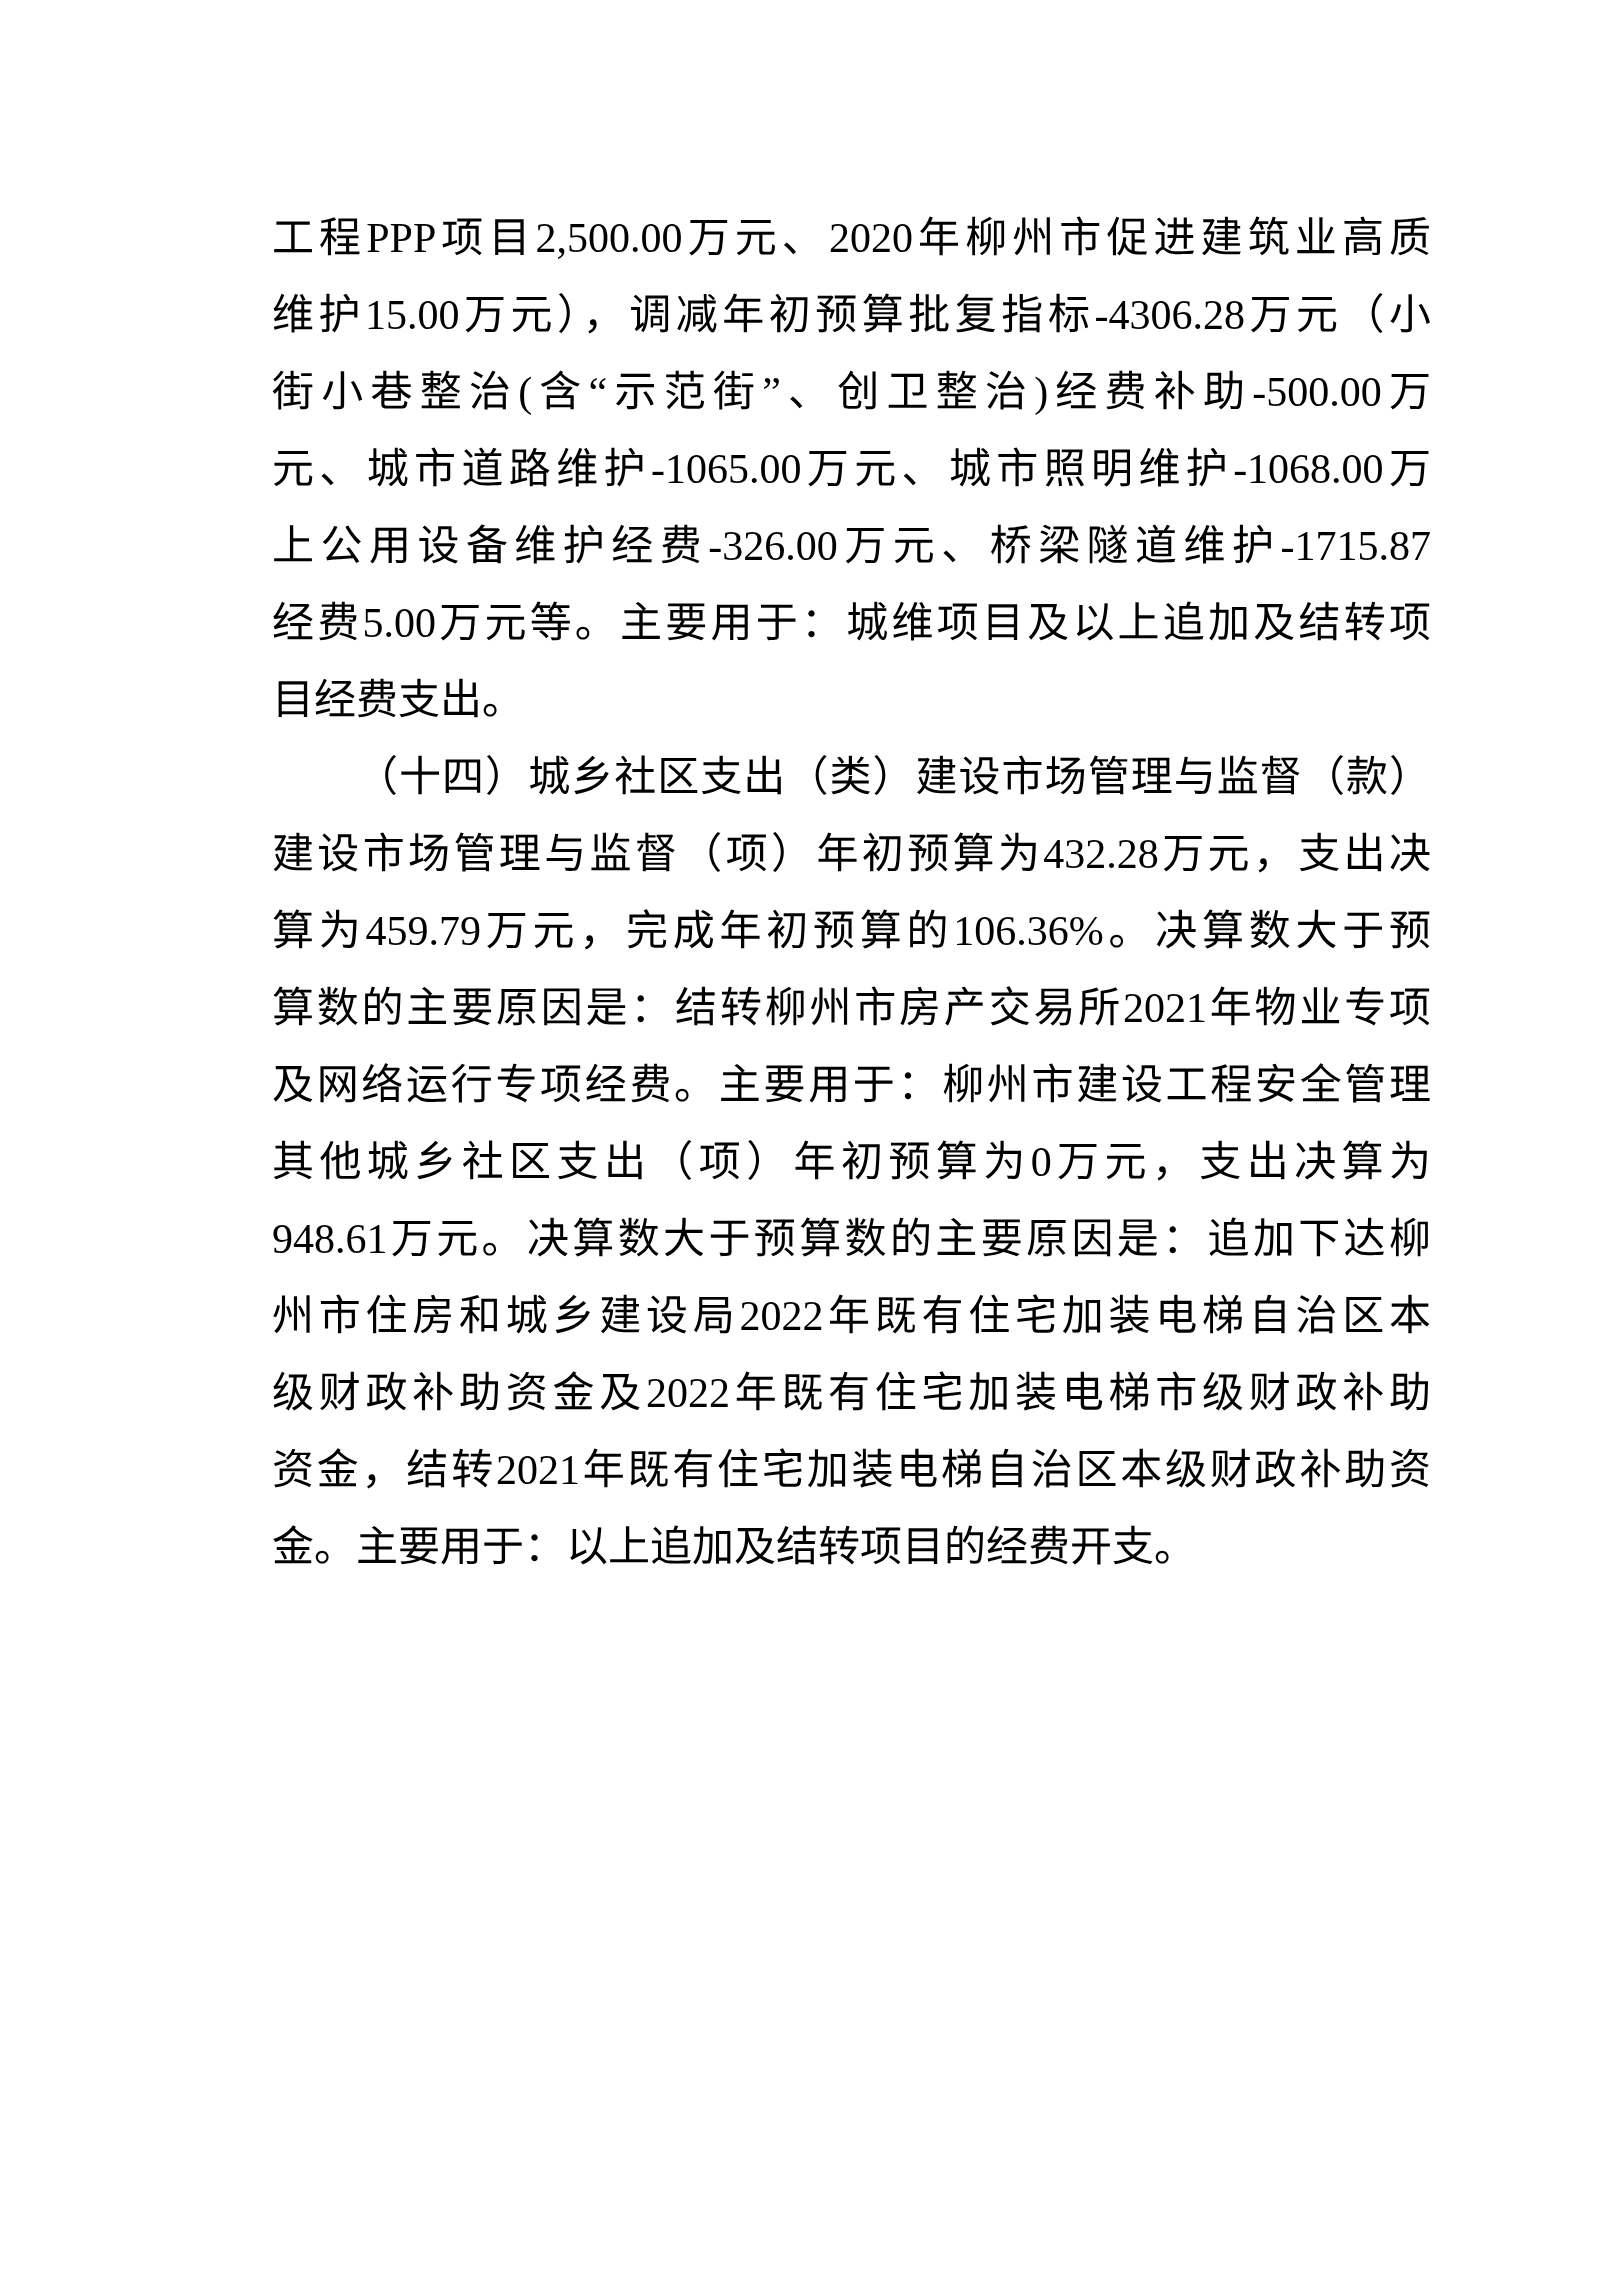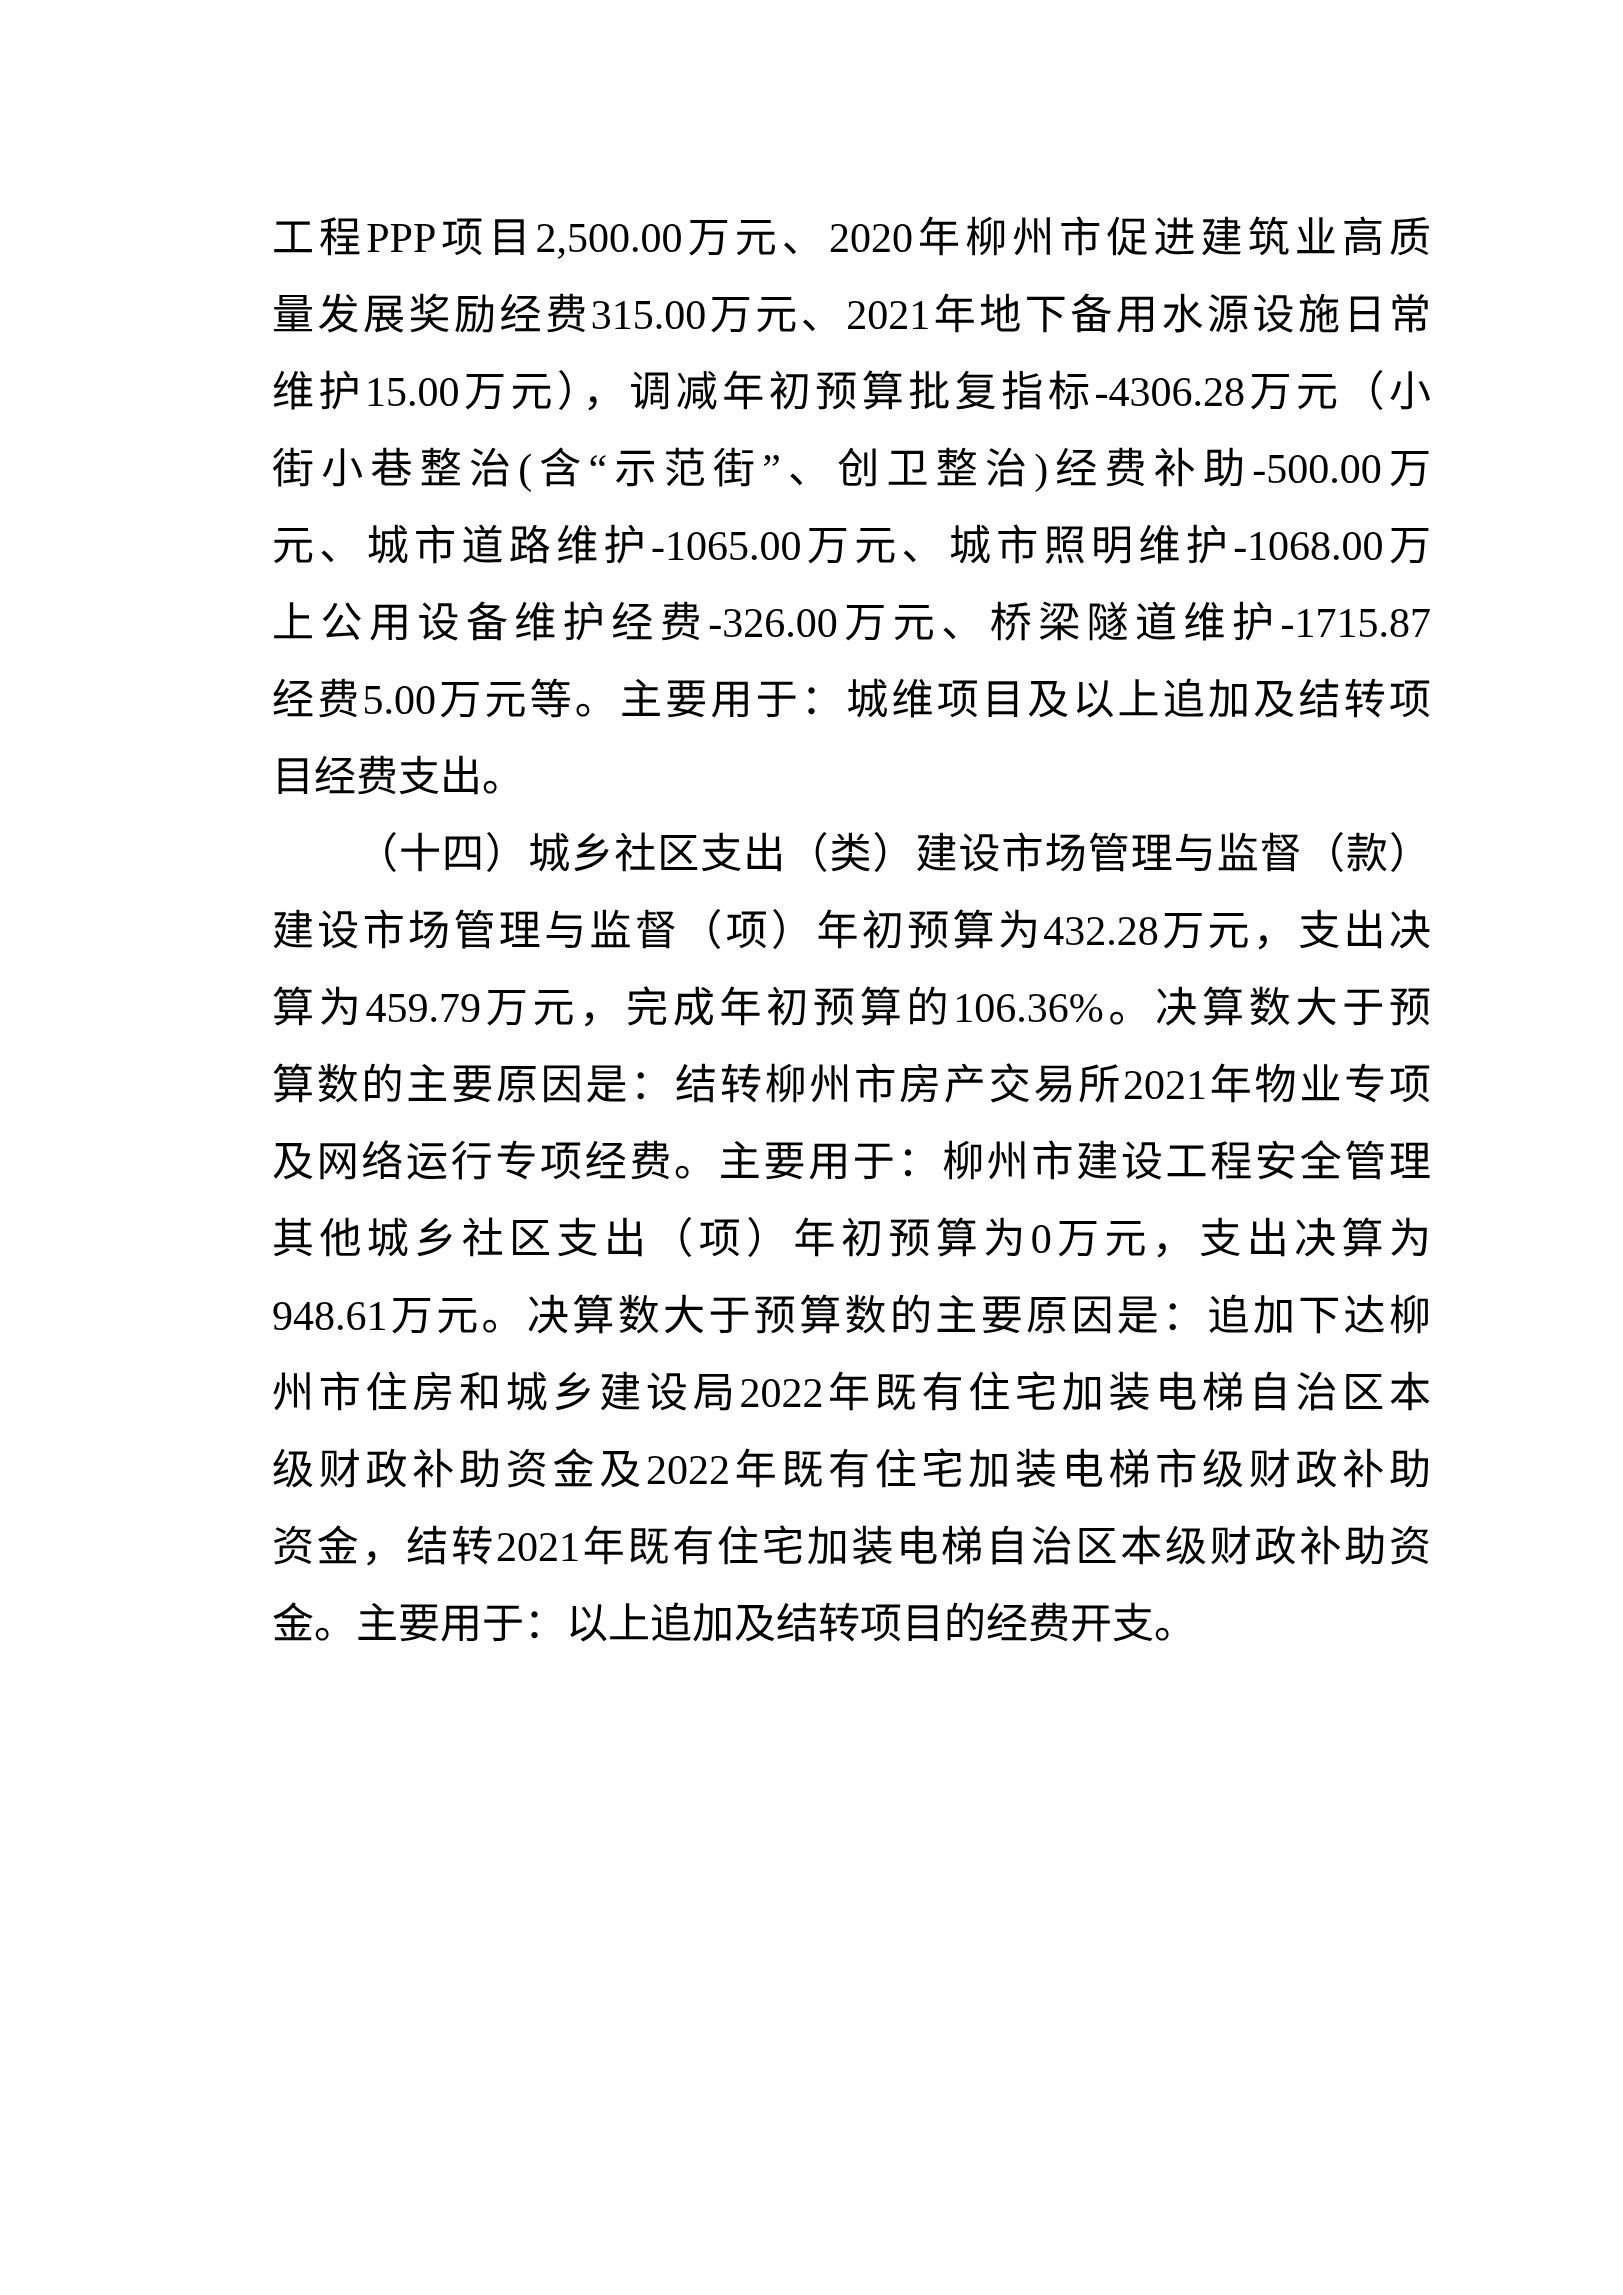--- a/index.html
+++ b/index.html
@@ -42,21 +42,20 @@
     text-align-last: left;
   }
 </style>
 </head>
 <body>
 
 <div class="page">
   <div class="text-block">
       <div class="para">
         <div class="line">工程PPP项目2,500.00万元、2020年柳州市促进建筑业高质</div>
-        <div class="line">量发展奖励经费315.00万元、2021年地下备用水源设施日常</div>
         <div class="line">维护15.00万元），调减年初预算批复指标-4306.28万元（小</div>
         <div class="line">街小巷整治(含“示范街”、创卫整治)经费补助-500.00万</div>
         <div class="line">元、城市道路维护-1065.00万元、城市照明维护-1068.00万</div>
         <div class="line">上公用设备维护经费-326.00万元、桥梁隧道维护-1715.87</div>
         <div class="line">经费5.00万元等。主要用于：城维项目及以上追加及结转项</div>
         <div class="line last">目经费支出。</div>
       </div>
       <div class="para">
         <div class="line indent">（十四）城乡社区支出（类）建设市场管理与监督（款）</div>
         <div class="line">建设市场管理与监督（项）年初预算为432.28万元，支出决</div>

